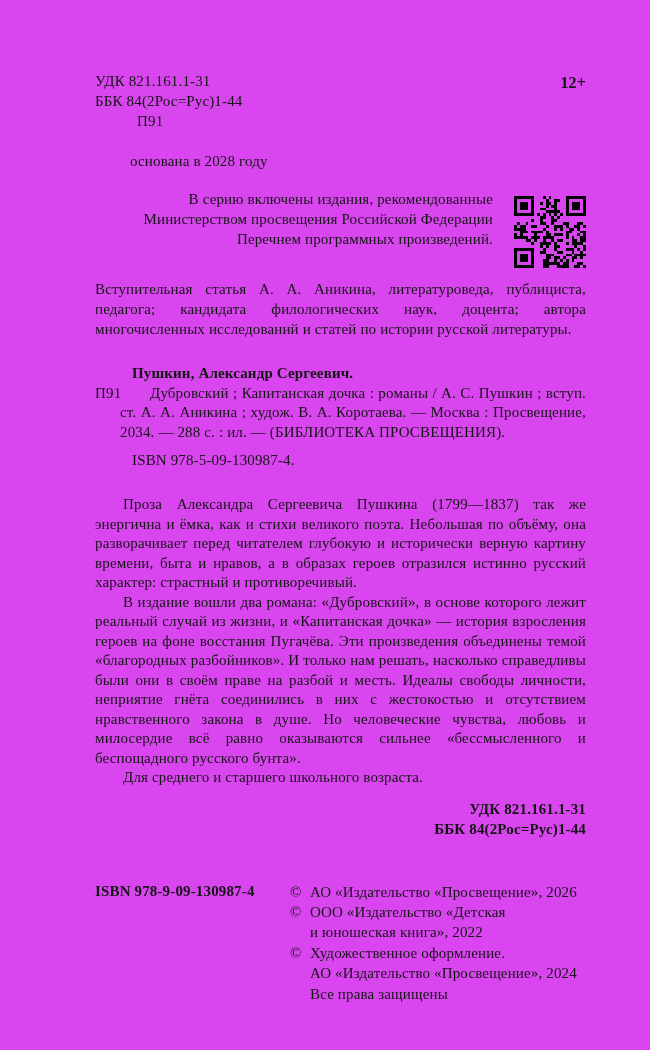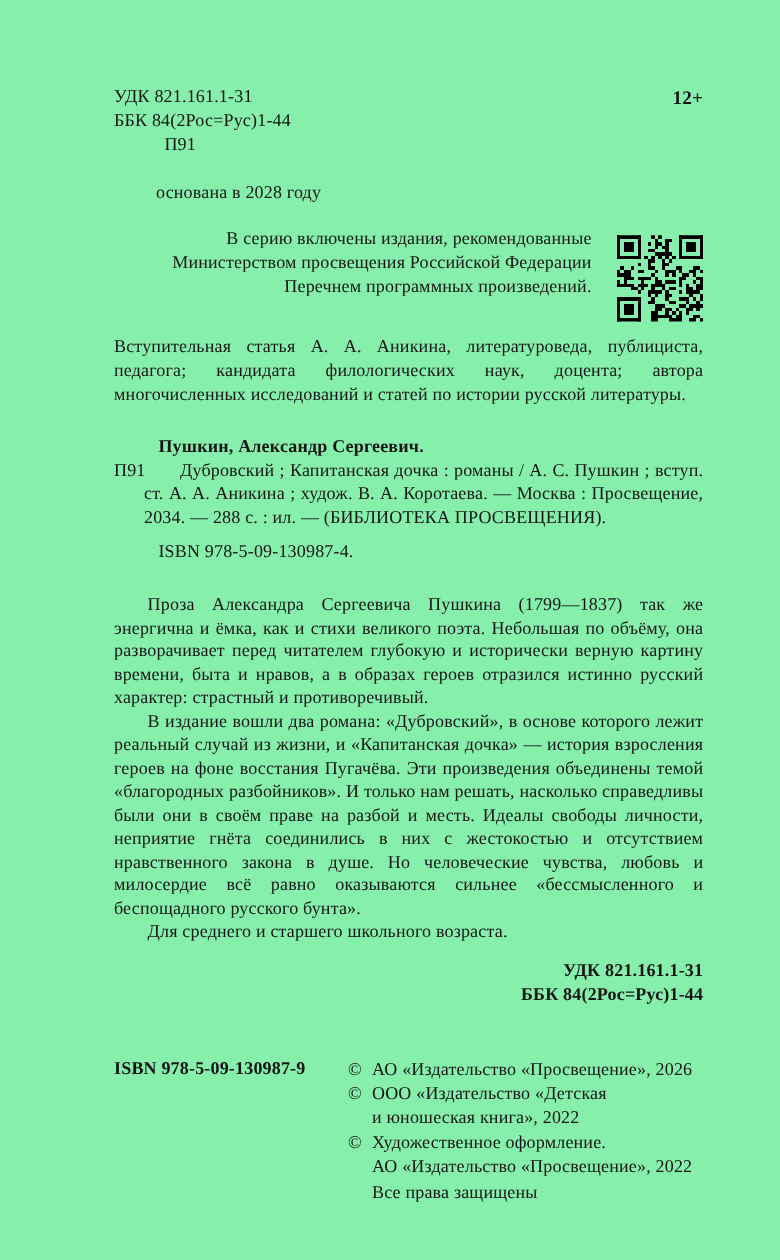--- a/index.html
+++ b/index.html
@@ -1,20 +1,20 @@
 <!DOCTYPE html>
 <html lang="ru"><head>
 <meta charset="utf-8">
 <style>
   * { margin:0; padding:0; box-sizing:border-box; }
   html,body { background:#ffffff; }
   .page {
     position:relative;
     width:650px; height:1050px;
-    background:#86efac;
+    background:#d946ef;
     color:#151515;
     font-family:"Liberation Serif", serif;
     font-size:15px;
     line-height:1.33;
     letter-spacing:0.15px;
     padding:72px 64px 0 95px;
     overflow:hidden;
   }
   .top-row { display:flex; justify-content:space-between; align-items:flex-start; }
   .codes-top div { white-space:nowrap; }
@@ -293,33 +293,33 @@
     <p class="ann">В издание вошли два романа: «Дубровский», в основе которого лежит реальный случай из жизни, и «Капитанская дочка» — история взросления героев на фоне восстания Пугачёва. Эти произведения объединены темой «благородных разбойников». И только нам решать, насколько справедливы были они в своём праве на разбой и месть. Идеалы свободы личности, неприятие гнёта соединились в них с жестокостью и отсутствием нравственного закона в душе. Но человеческие чувства, любовь и милосердие всё равно оказываются сильнее «бессмысленного и беспощадного русского бунта».</p>
     <p class="ann">Для среднего и старшего школьного возраста.</p>
   </div>
 
   <div class="codes-bottom">
     <div>УДК 821.161.1-31</div>
     <div>ББК 84(2Рос=Рус)1-44</div>
   </div>
 
   <div class="footer">
-    <div class="isbn-bottom">ISBN 978-5-09-130987-9</div>
+    <div class="isbn-bottom">ISBN 978-9-09-130987-4</div>
     <div class="copy-col">
       <div class="copy-row">
         <span class="mark">©</span>
         <div class="ctext">АО «Издательство «Просвещение», 2026</div>
       </div>
       <div class="copy-row">
         <span class="mark">©</span>
         <div class="ctext">ООО «Издательство «Детская
 и юношеская книга», 2022</div>
       </div>
       <div class="copy-row">
         <span class="mark">©</span>
         <div class="ctext">Художественное оформление.
-АО «Издательство «Просвещение», 2022</div>
+АО «Издательство «Просвещение», 2024</div>
       </div>
       <div class="copy-note">Все права защищены</div>
     </div>
   </div>
 
 </div>
 
 </body></html>

